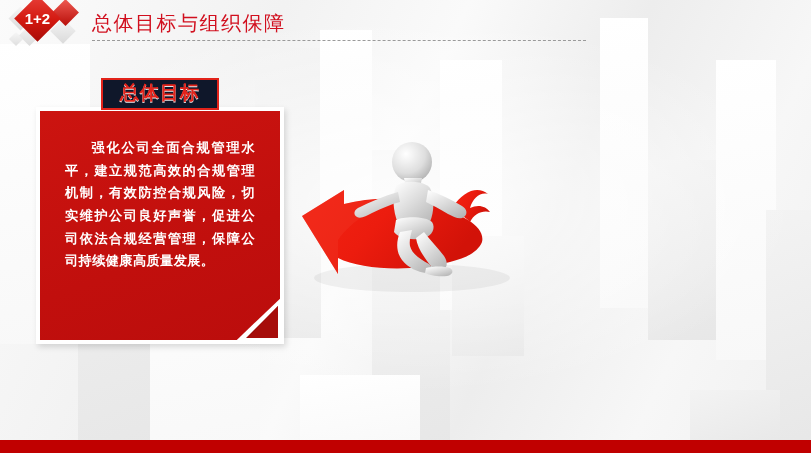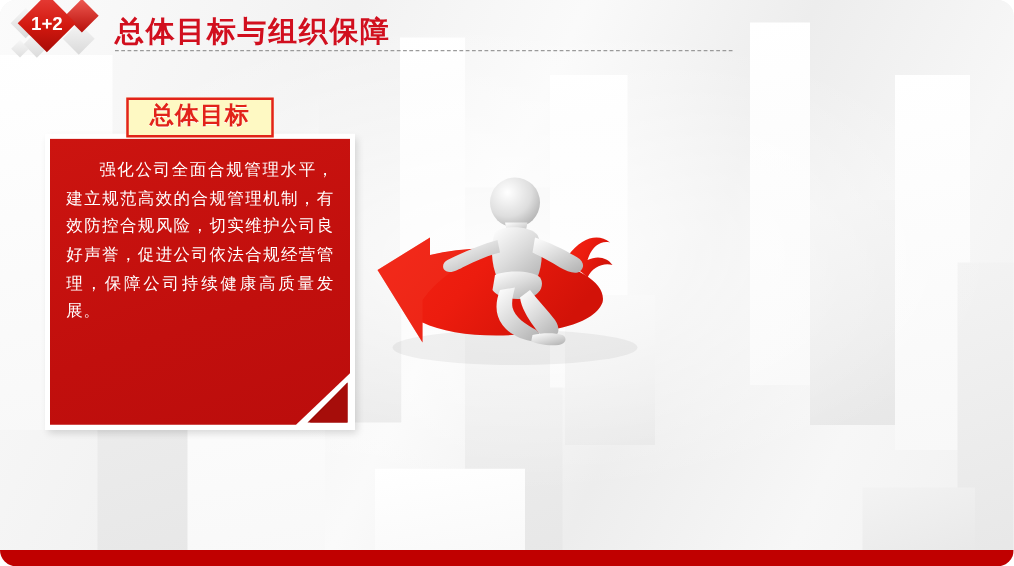--- a/index.html
+++ b/index.html
@@ -9,21 +9,20 @@
   }
   body {
     font-family: "Liberation Sans", "DejaVu Sans", sans-serif;
   }
   #slide {
     position: relative;
     width: 811px;
     height: 453px;
     overflow: hidden;
     background: #f4f4f4;
-    border-radius: 13px;
   }
 
   
   .bg-base {
     position: absolute;
     inset: 0;
     background:
       linear-gradient(115deg, #fbfbfb 0%, #f2f2f2 28%, #fafafa 46%, #ededed 64%, #f7f7f7 82%, #f0f0f0 100%);
   }
   .bg-shape {
@@ -66,22 +65,22 @@
     top: 0px;
     width: 78px;
     height: 48px;
   }
   .logo svg { display: block; }
 
   .header-title {
     position: absolute;
     left: 92px;
     top: 10px;
-    font-size: 23px;
-    font-weight: bold;
+    font-size: 20px;
+    font-weight: normal;
     color: #d10f1e;
     letter-spacing: 1.5px;
     white-space: nowrap;
   }
   .header-rule {
     position: absolute;
     left: 92px;
     top: 40px;
     width: 494px;
     border-top: 1px dashed #9a9a9a;
@@ -95,21 +94,21 @@
   .card-wrap.left  { left: 36px;  top: 78px; }
   .card-wrap.right { left: 508px; top: 78px; }
 
   .card-title {
     position: relative;
     margin: 0 auto;
     display: block;
     width: 118px;
     box-sizing: border-box;
     border: 2px solid #e2231a;
-    background: #fef9c3;
+    background: #0f172a;
     color: #e2231a;
     font-size: 19px;
     font-weight: bold;
     text-align: center;
     letter-spacing: 1px;
     padding: 3px 0 4px 0;
     line-height: 1.1;
     z-index: 3;
     text-shadow: 0 1px 0 rgba(255,255,255,0.9);
   }
@@ -129,24 +128,24 @@
     position: relative;
     width: 100%;
     height: 100%;
     box-sizing: border-box;
     background: #c5110e;
     background: linear-gradient(160deg, #cc1410 0%, #c10f0d 60%, #bb0d0c 100%);
     padding: 14px 13px 10px 13px;
     clip-path: polygon(0 0, 100% 0, 100% 82%, 82% 100%, 0 100%);
   }
   .card-text {
-    margin: 0;
+    margin: 12px;
     color: #ffffff;
     font-size: 13.2px;
-    font-weight: normal;
+    font-weight: bold;
     line-height: 1.72;
     text-indent: 2em;
     text-align: justify;
     text-justify: inter-ideograph;
     letter-spacing: 0.4px;
   }
   
   .fold {
     position: absolute;
     right: 4px;

